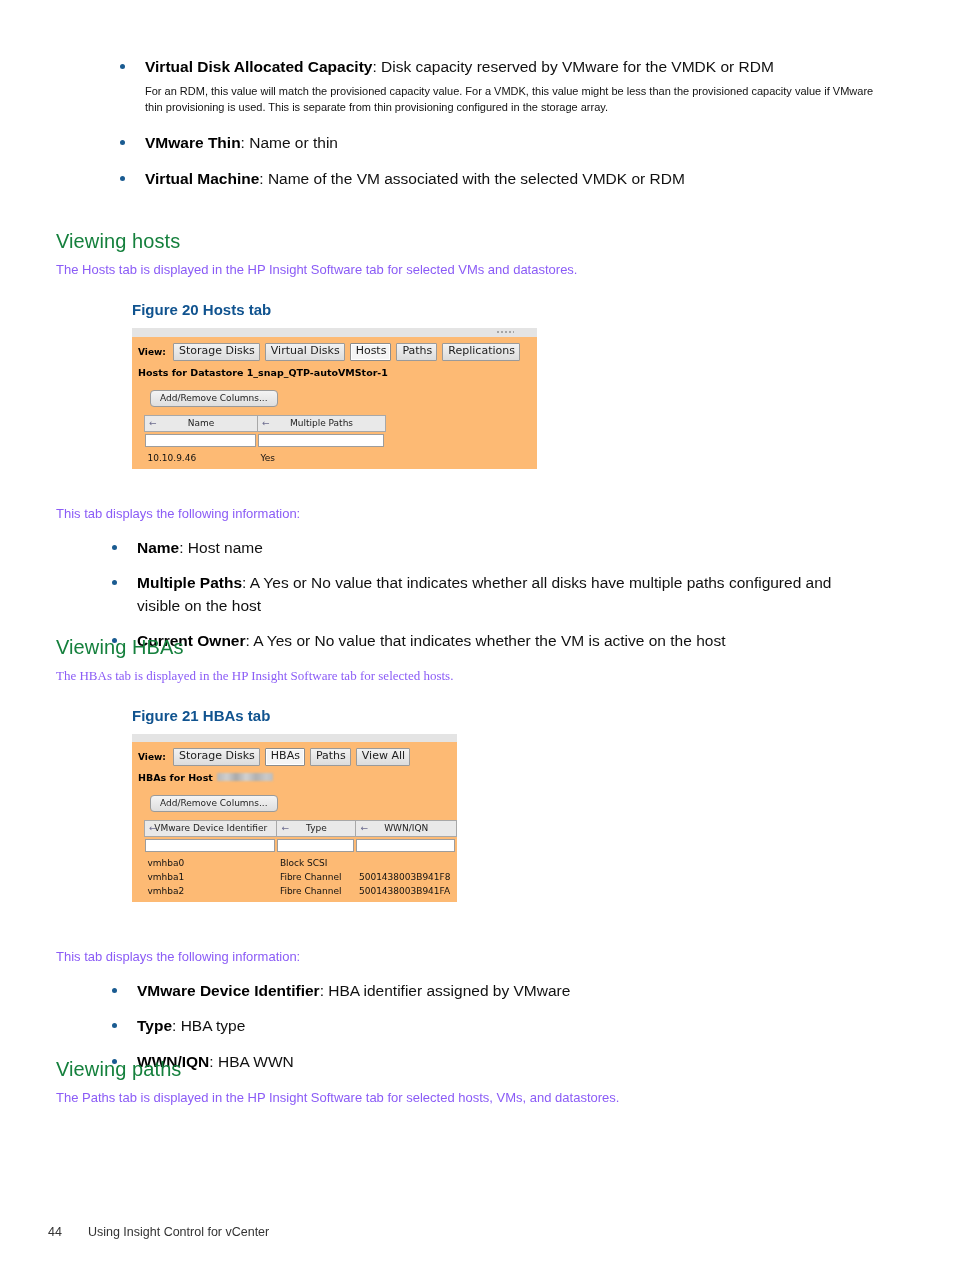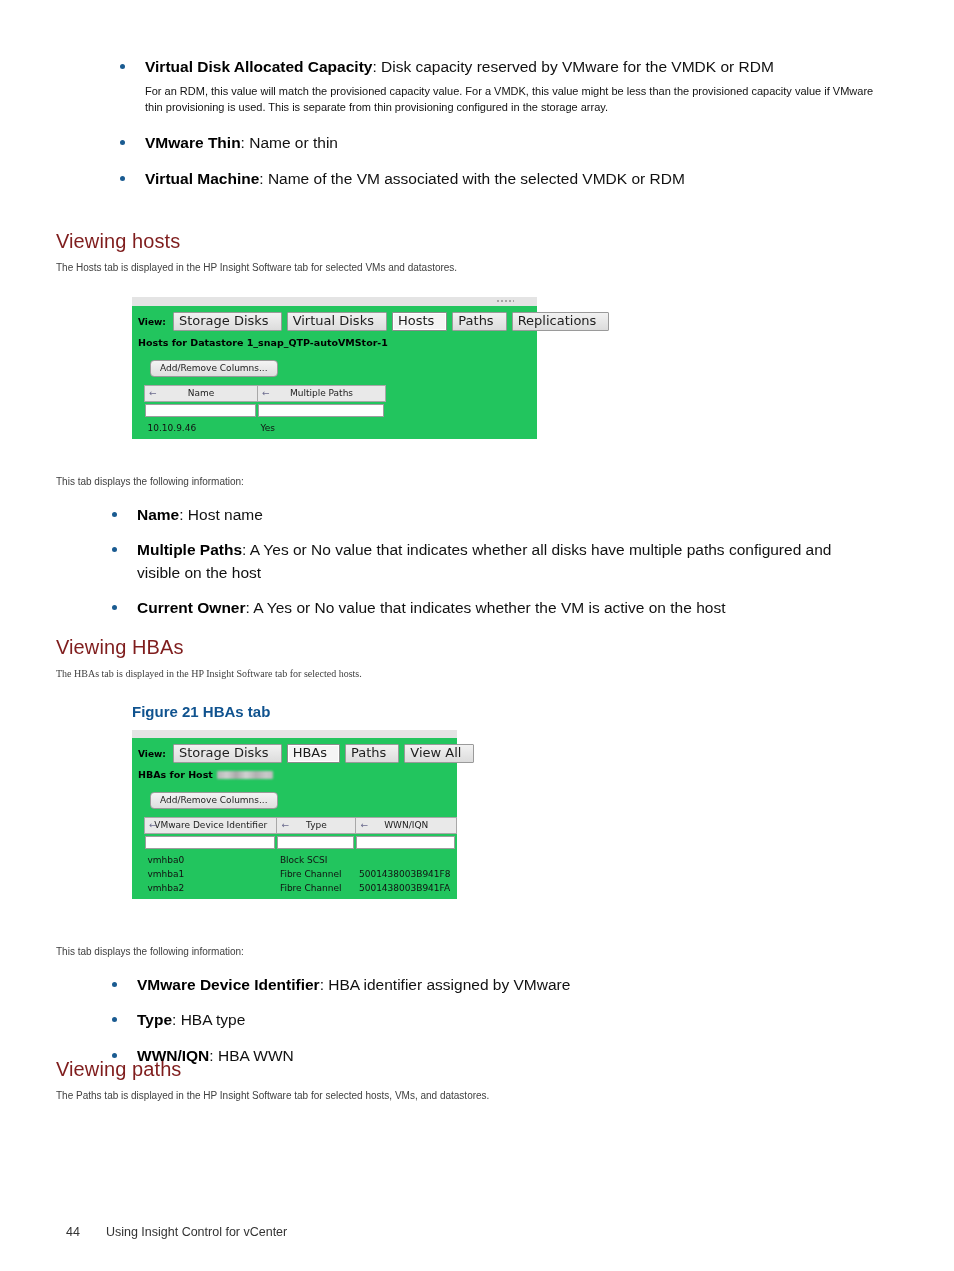--- a/index.html
+++ b/index.html
@@ -18,23 +18,23 @@
 
   .page {
     position: relative;
     width: 954px;
     height: 1271px;
     box-sizing: border-box;
   }
 
   
   .body-text {
-    font-size: 10px;
+    font-size: 13px;
     line-height: 1.42;
-    color: #404040;
+    color: #8b5cf6;
   }
 
   .bullet-list {
     list-style: none;
     margin: 0;
     padding: 0;
   }
   .bullet-item {
     position: relative;
     padding-left: 35px;
@@ -58,39 +58,39 @@
   .cont-para {
     margin-top: 6px;
     margin-bottom: 0;
     font-size: 11px;
     line-height: 1.45;
   }
 
   h2.section-heading {
     font-size: 20px;
     font-weight: normal;
-    color: #7f1d1d;
+    color: #15803d;
     margin: 0 0 8px 0;
     letter-spacing: 0.1px;
   }
 
   .fig-caption {
     font-size: 15px;
     font-weight: bold;
     color: #10538f;
     margin: 0 0 10px 0;
   }
 
   .indent { margin-left: 76px; }
   .indent-bullets { margin-left: 76px; }
 
   
   .figure-shot {
     font-family: "DejaVu Sans", sans-serif;
-    background: #22c55e;
+    background: #fdba74;
     position: relative;
     color: #000;
   }
   .shot-topbar {
     height: 9px;
     background: #e4e4e4;
     position: relative;
   }
   .shot-topbar .grip {
     position: absolute;
@@ -110,26 +110,26 @@
     gap: 5px;
     margin-bottom: 6px;
   }
   .view-label {
     font-size: 9px;
     font-weight: bold;
     color: #000;
     margin-right: 2px;
   }
   .tab-btn {
-    font-size: 13px;
+    font-size: 11px;
     color: #1d1d1d;
     background: linear-gradient(#f2f2f2, #dcdcdc);
     border: 1px solid #9a9a9a;
     border-radius: 1px;
-    padding: 1px 12px 2px 5px;
+    padding: 1px 4px 2px 5px;
     line-height: 1.1;
     white-space: nowrap;
   }
   .tab-btn.selected {
     background: #f5f5f5;
     border: 1px solid #8c8c8c;
     box-shadow: inset 0 0 0 1px #ffffff;
   }
 
   .context-line {
@@ -199,21 +199,21 @@
     border: none;
     padding: 2px 6px 2px 3px;
     font-size: 9px;
     color: #111;
     white-space: nowrap;
   }
 
   
   .footer {
     position: absolute;
-    left: 66px;
+    left: 48px;
     bottom: 32px;
     font-size: 12.5px;
     color: #333;
     display: flex;
     gap: 26px;
   }
   .footer .pg { }
 </style>
 </head>
 <body>
@@ -238,20 +238,21 @@
 
     </ul>
   </div>
 
   <div style="position:absolute; left:56px; top:230px; width:820px;">
 
     <h2 class="section-heading">Viewing hosts</h2>
 
     <p class="body-text indent" style="margin:0 0 22px 0;">The Hosts tab is displayed in the HP Insight Software tab for selected VMs and datastores.</p>
 
+    <div class="fig-caption indent">Figure 20 Hosts tab</div>
 
     <div class="figure-shot indent" style="width:405px;">
       <div class="shot-topbar">
         <div class="grip"></div>
       </div>
       <div class="shot-body">
 
         <div class="view-row">
           <span class="view-label">View:</span>
           <span class="tab-btn">Storage Disks</span>

